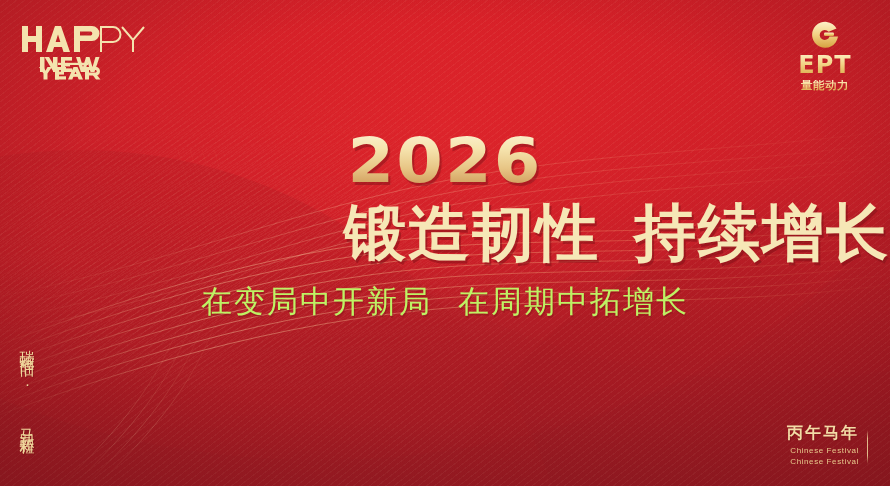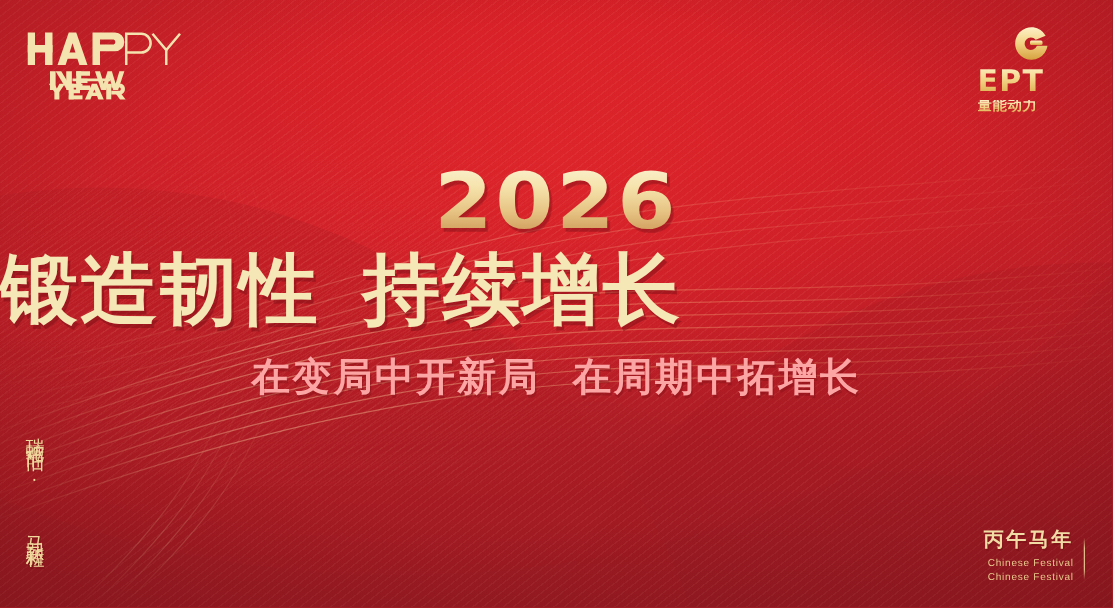--- a/index.html
+++ b/index.html
@@ -110,21 +110,21 @@
     height: 56px;
   }
   .hny svg { display:block; }
 
   
   .ept {
     position: absolute;
     right: 22px;
     top: 18px;
     width: 86px;
-    text-align: left;
+    text-align: center;
   }
   .ept-emblem { width: 86px; height: 34px; display:block; }
   .ept-word {
     font-family: "DejaVu Sans", sans-serif;
     font-weight: 700;
     font-size: 24px;
     letter-spacing: 1px;
     line-height: 1;
     margin-top: 1px;
     background: linear-gradient(to bottom, #fdf0c4 0%, #f3d487 45%, #d9a847 100%);
@@ -161,41 +161,41 @@
     background-clip: text;
     color: transparent;
     filter: drop-shadow(2px 3px 0 rgba(125,16,22,0.45));
     transform: scaleX(1.08);
   }
 
   .headline {
     position: absolute;
     left: 0; right: 0;
     top: 198px;
-    text-align: left;
+    text-align: right;
     font-size: 62px;
     font-weight: 700;
     line-height: 1.12;
     letter-spacing: 2px;
     color: #f6e7b6;
     text-shadow: 2px 3px 0 rgba(120,14,20,0.45);
     white-space: nowrap;
   }
   .headline .gap { display: inline-block; width: 34px; }
 
   .subtitle {
     position: absolute;
     left: 0; right: 0;
     top: 283px;
     text-align: center;
     font-size: 31px;
-    font-weight: 700;
+    font-weight: 400;
     letter-spacing: 2px;
     line-height: 1.2;
-    color: #fca5a5;
+    color: #bef264;
     text-shadow: 1px 2px 0 rgba(120,14,20,0.35);
     white-space: nowrap;
   }
   .subtitle .gap { display: inline-block; width: 26px; }
 
   
   .vside {
     position: absolute;
     left: 14px;
     top: 338px;

